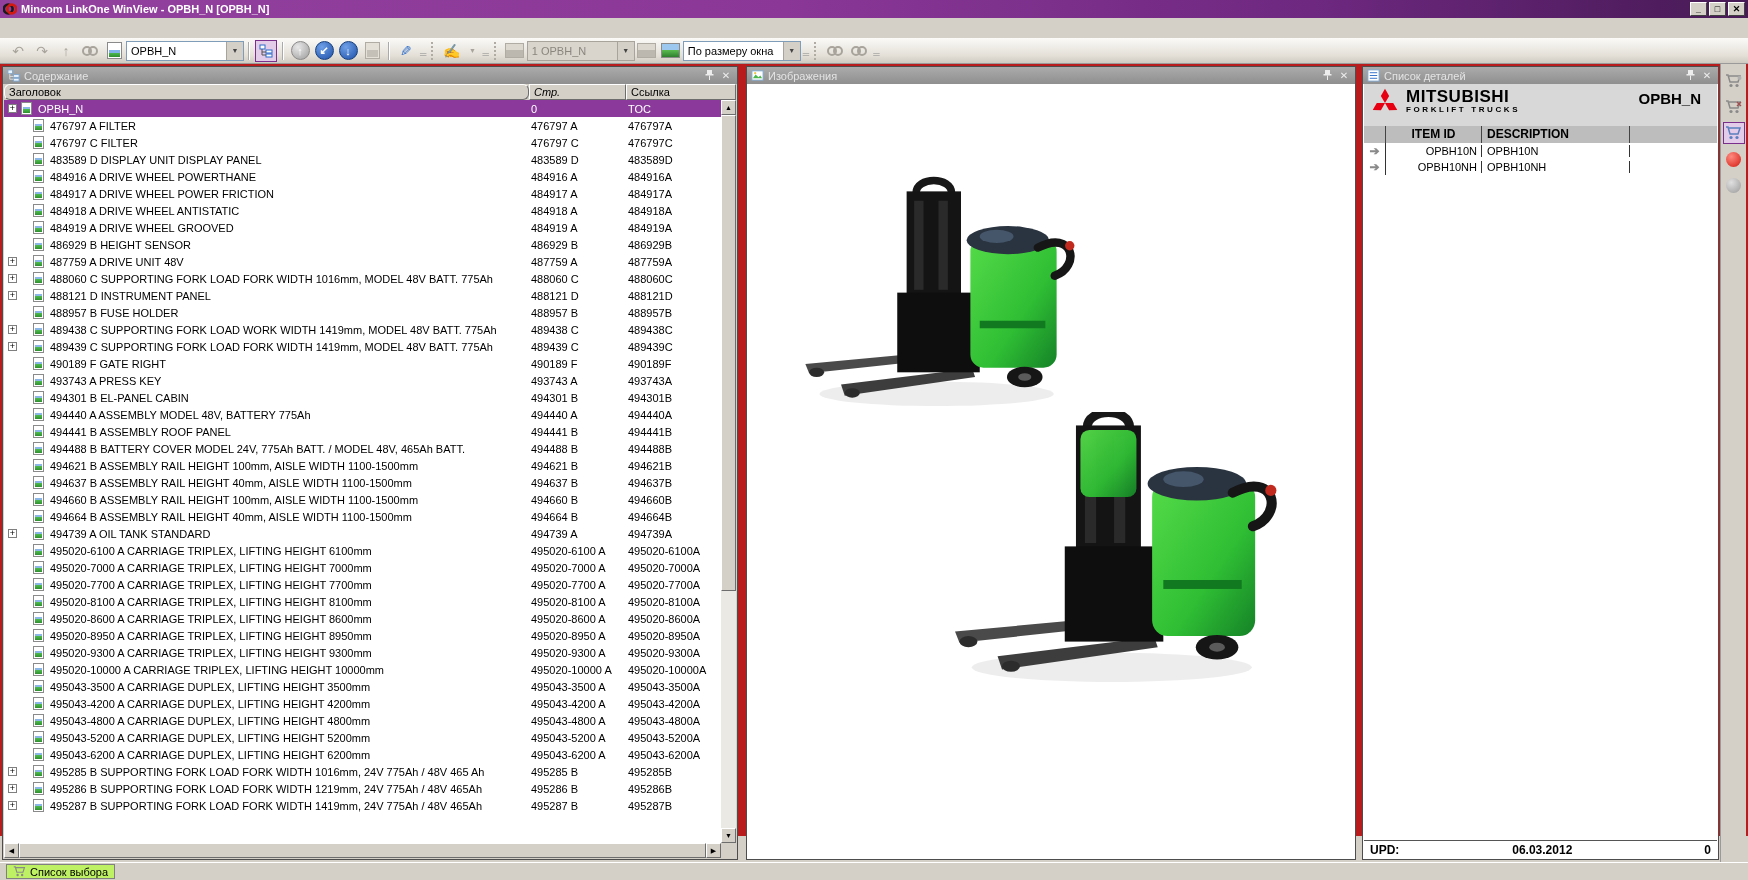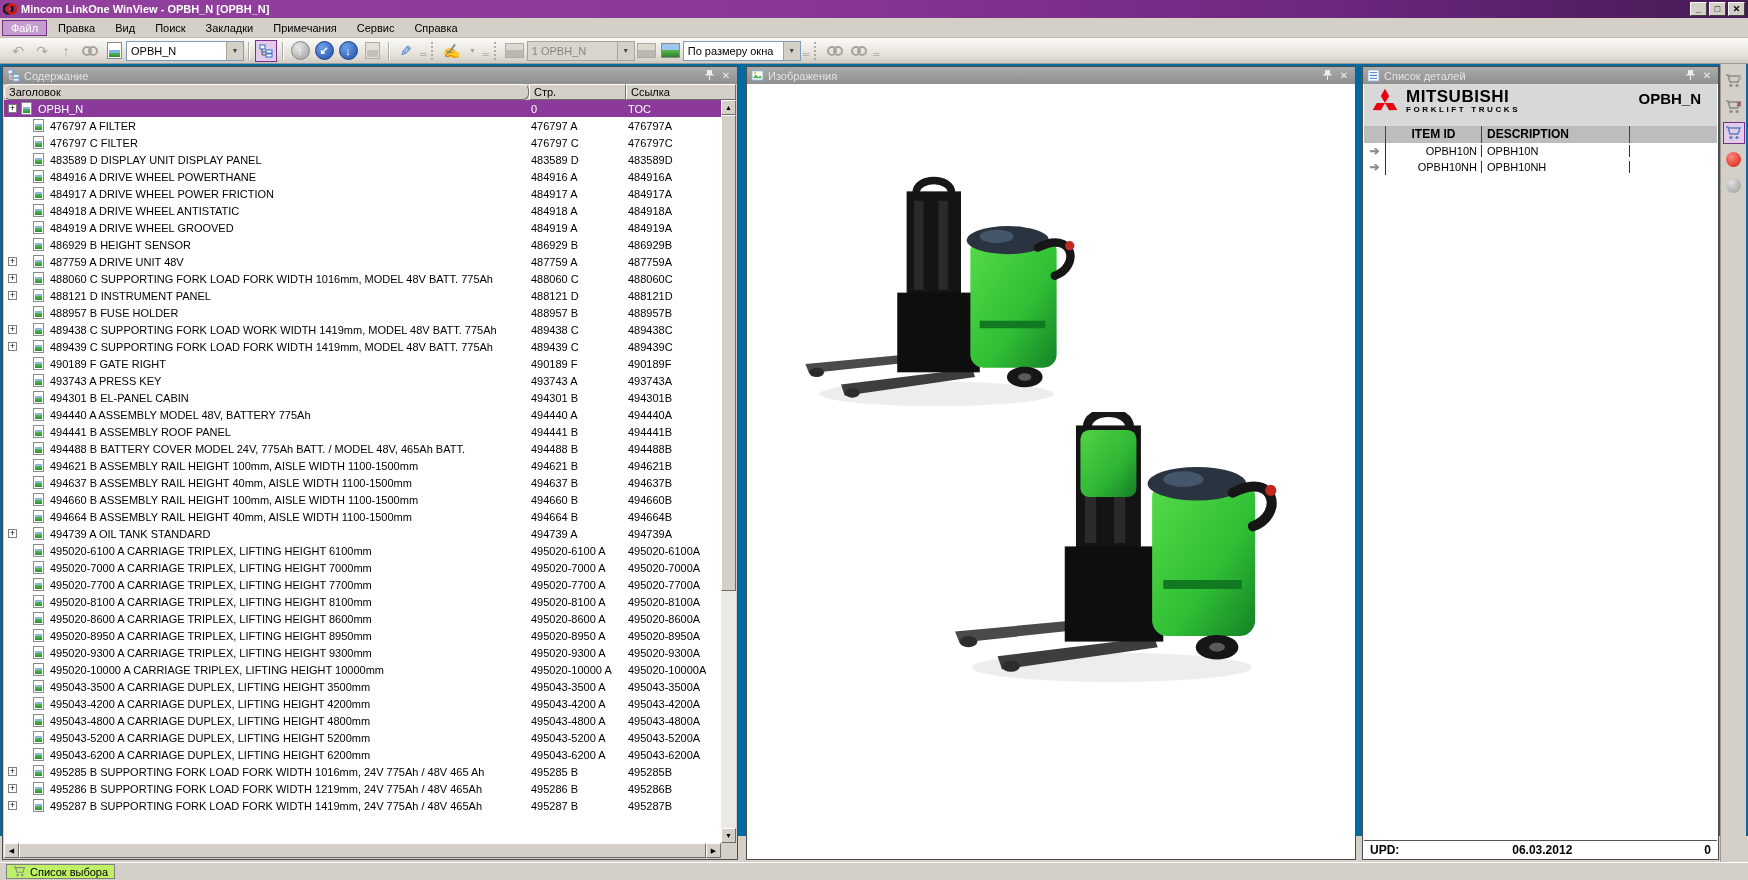--- a/index.html
+++ b/index.html
@@ -48,35 +48,35 @@
   .pagebox.grayed{background:#E4E0D8;border-color:#b0aca4;}
   .pagebox.grayed .thumb{background:#c4c0b8;}
   .binoc{position:relative;width:16px;height:9px;}
   .binoc::before,.binoc::after{content:"";position:absolute;top:0;width:6px;height:6px;
     border:2px solid #A8A49C;border-radius:50%;}
   .binoc::before{left:0;} .binoc::after{right:0;}
   .pic{width:17px;height:13px;border:1px solid #8a8a8a;
     background:linear-gradient(#9CC8F0 0%,#9CC8F0 50%,#58B84E 50%,#2E7F2E 100%);}
   .pic.grayed{border-color:#b0aca4;background:linear-gradient(#dcd8d0 50%,#bcb8b0 50%);}
   
-  .workspace{position:absolute;left:0;top:64px;width:100%;height:772px;background:#0369a1;}
+  .workspace{position:absolute;left:0;top:64px;width:100%;height:772px;background:#b91c1c;}
   .panel{position:absolute;background:#fff;border:1px solid #4d4d4d;box-sizing:border-box;}
   .phead{position:absolute;left:0;top:0;right:0;height:17px;
     background:linear-gradient(#ABABAB,#8F8F8F);color:#E4E4E4;
     display:flex;align-items:center;padding:0 4px;box-sizing:border-box;}
   .phead .ptitle{flex:1;margin-left:4px;}
   .phicon{width:13px;height:13px;flex:0 0 13px;}
   .pinbtn,.closebtn{width:14px;height:13px;display:flex;align-items:center;justify-content:center;
     color:#EDEDED;font-size:10px;margin-left:3px;}
   
   #contents{left:2px;top:2px;width:736px;height:794px;background:#D4D0C8;}
   .colhead{position:absolute;left:1px;top:17px;right:1px;height:16px;display:flex;}
   .colcell{background:#D4D0C8;border:1px solid;border-color:#fff #6d6d6d #6d6d6d #fff;
     padding:1px 4px;box-sizing:border-box;overflow:hidden;white-space:nowrap;}
-  .colcell.c1{flex:1;border-radius:6px;} .colcell.c2{width:97px;} .colcell.c3{width:110px;}
+  .colcell.c1{flex:1;border-radius:6px;} .colcell.c2{width:97px;font-style:italic;} .colcell.c3{width:110px;}
   .rows{position:absolute;left:1px;top:33px;right:16px;bottom:16px;background:#fff;overflow:hidden;}
   .trow{display:flex;align-items:center;height:17px;white-space:nowrap;}
   .trow.selected{background:#8B3A9B;color:#fff;}
   .tree-gutter{width:17px;flex:0 0 17px;display:flex;align-items:center;justify-content:center;}
   .expander{width:9px;height:9px;background:#fff;border:1px solid #7f7f7f;color:#000;
     font-size:9px;line-height:7px;text-align:center;box-sizing:border-box;}
   .indent{width:12px;flex:0 0 12px;}
   .docicon{width:11px;height:13px;flex:0 0 11px;background:#fff;border:1px solid #8a8a8a;
     position:relative;margin-right:6px;box-sizing:border-box;}
   .docicon .thumb{position:absolute;left:1px;right:1px;bottom:1px;height:6px;
@@ -146,30 +146,20 @@
     <svg class="sysicon" viewBox="0 0 16 16">
       <circle cx="6" cy="8" r="5" fill="none" stroke="#1a1a1a" stroke-width="3"></circle>
       <circle cx="10" cy="8" r="5" fill="none" stroke="#D31A10" stroke-width="3"></circle>
     </svg>
     <span class="ttext">Mincom LinkOne WinView - OPBH_N [OPBH_N]</span>
     <span class="winbtn">_</span>
     <span class="winbtn">□</span>
     <span class="winbtn">✕</span>
   </div>
 
-  <div class="menubar" id="menubar">
-      <span class="menu-item active">Файл</span>
-      <span class="menu-item">Правка</span>
-      <span class="menu-item">Вид</span>
-      <span class="menu-item">Поиск</span>
-      <span class="menu-item">Закладки</span>
-      <span class="menu-item">Примечания</span>
-      <span class="menu-item">Сервис</span>
-      <span class="menu-item">Справка</span>
-    </div>
 
   <div class="toolbar">
     <span class="tbtn">
         <span class="glyph gray">↶</span>
       </span>
     <span class="tbtn">
         <span class="glyph gray">↷</span>
       </span>
     <span class="tbtn">
         <span class="glyph gray">↑</span>

